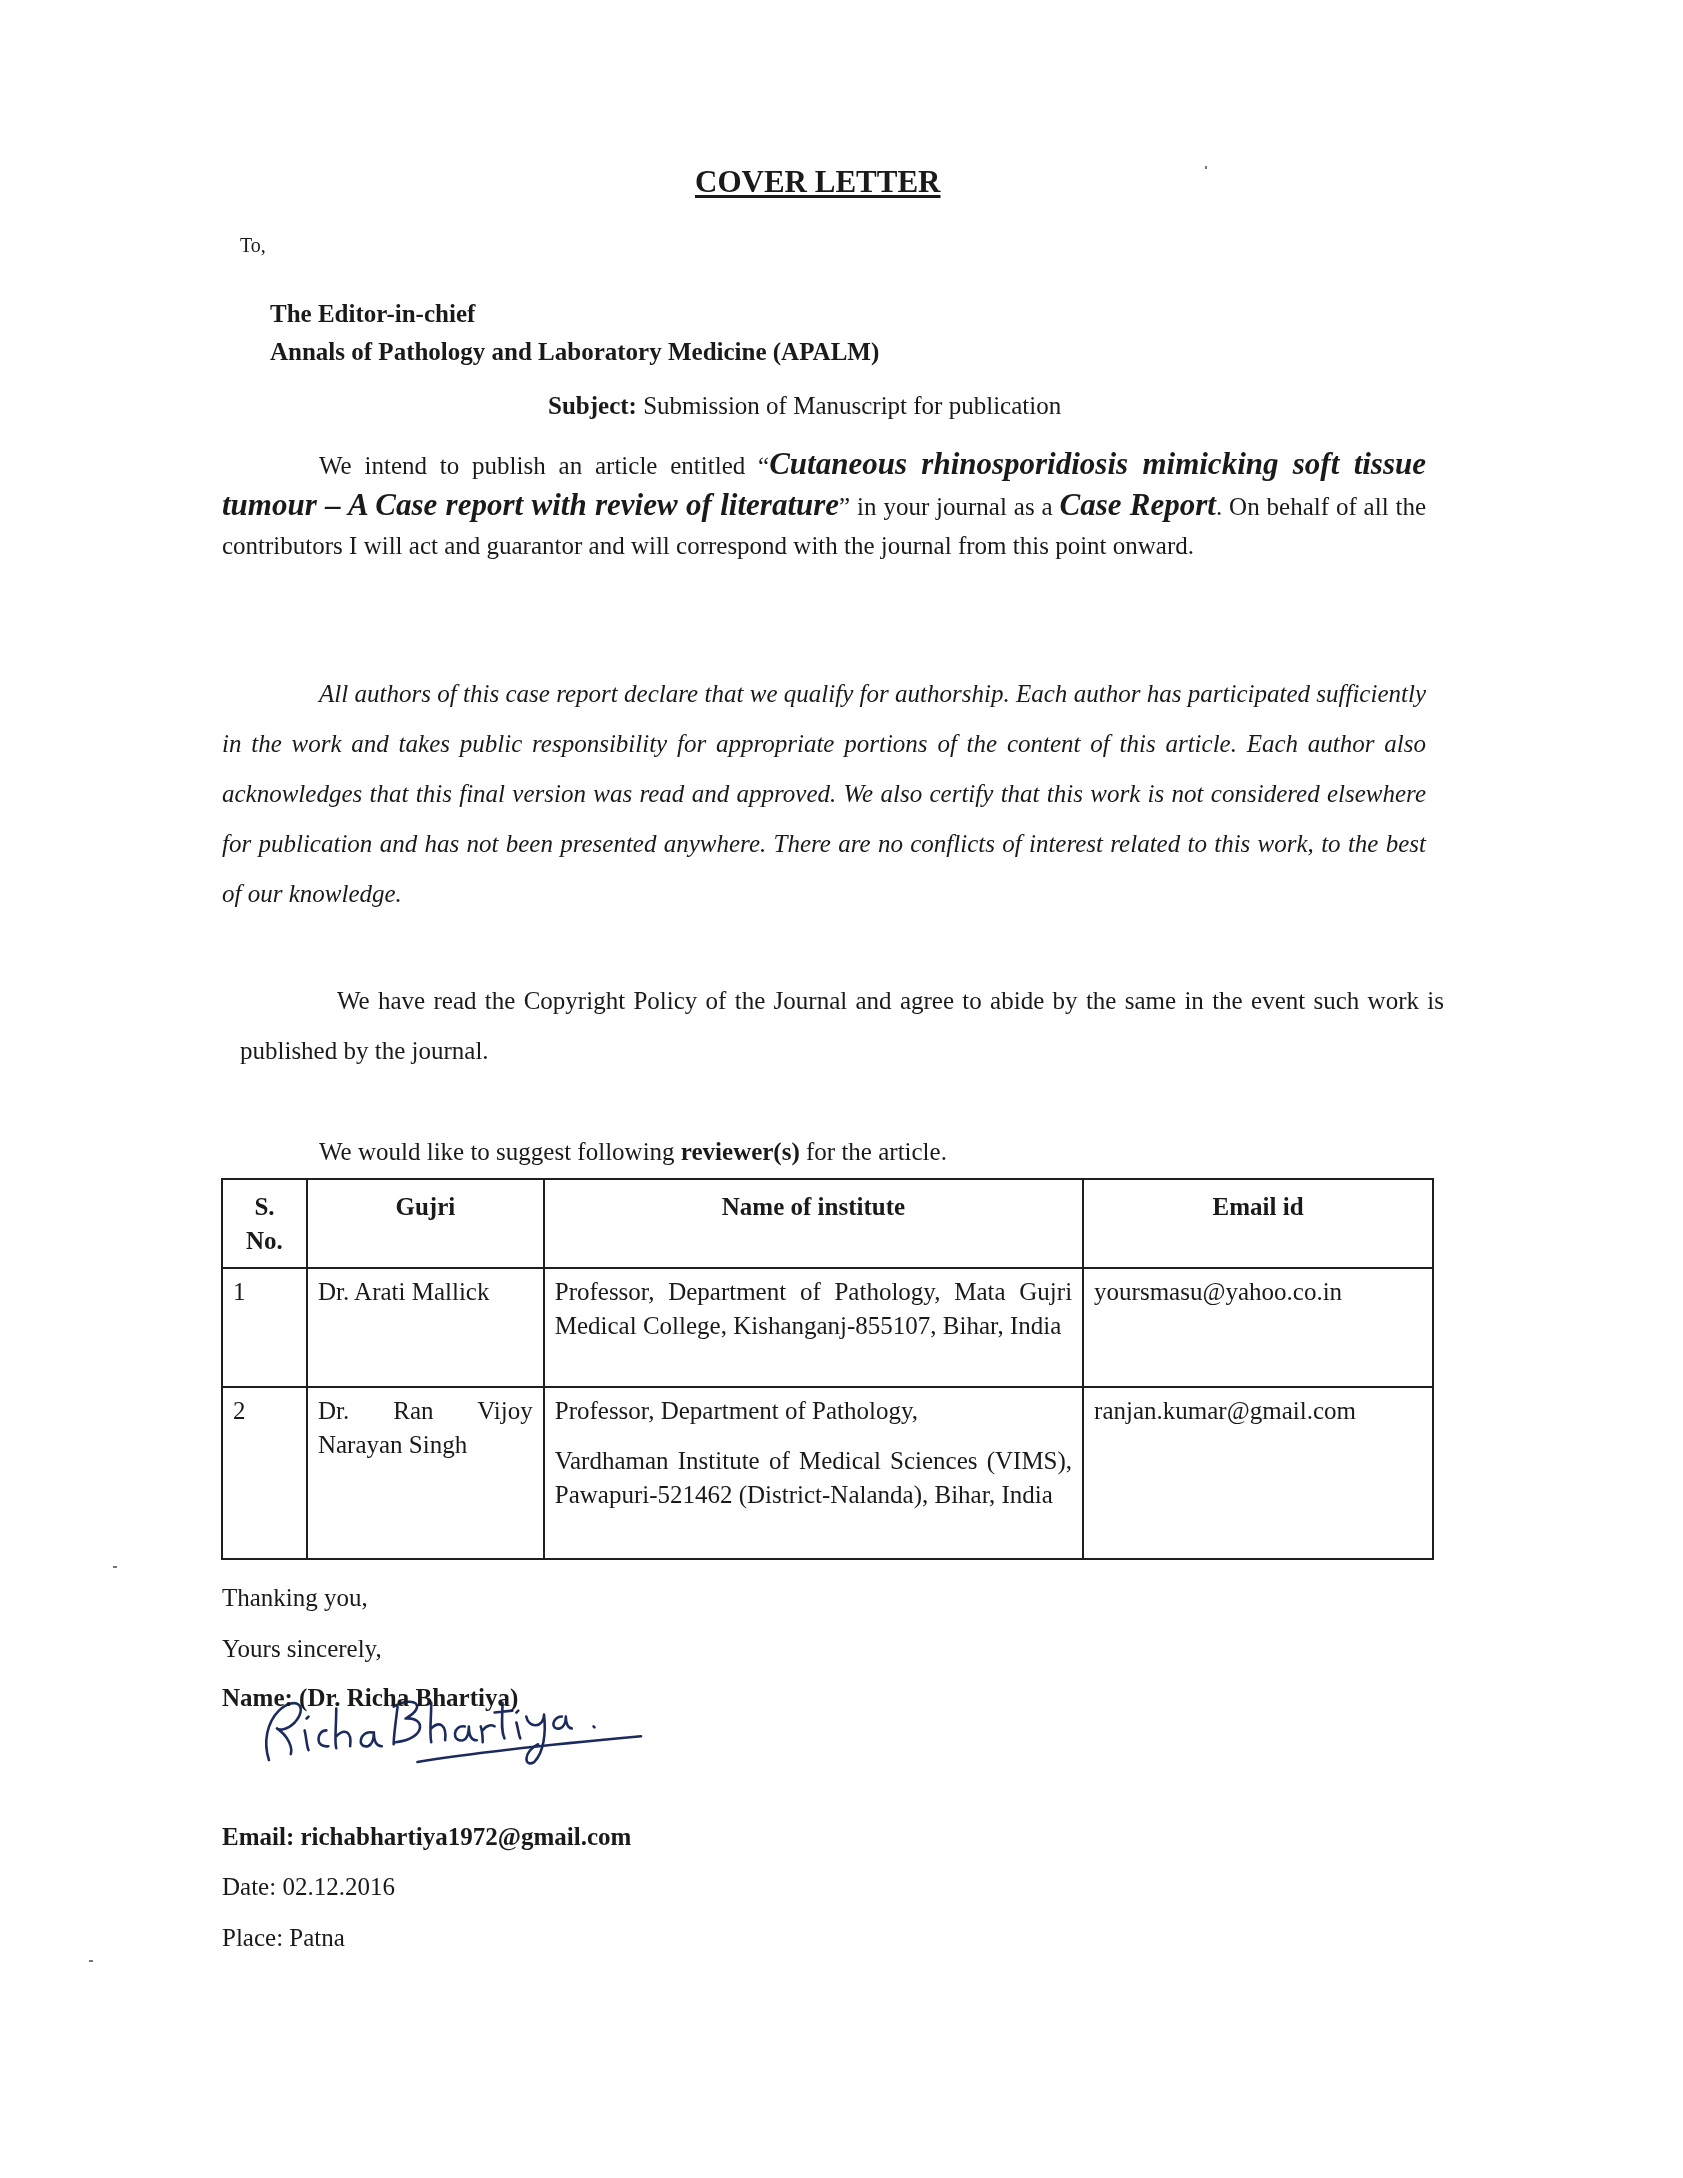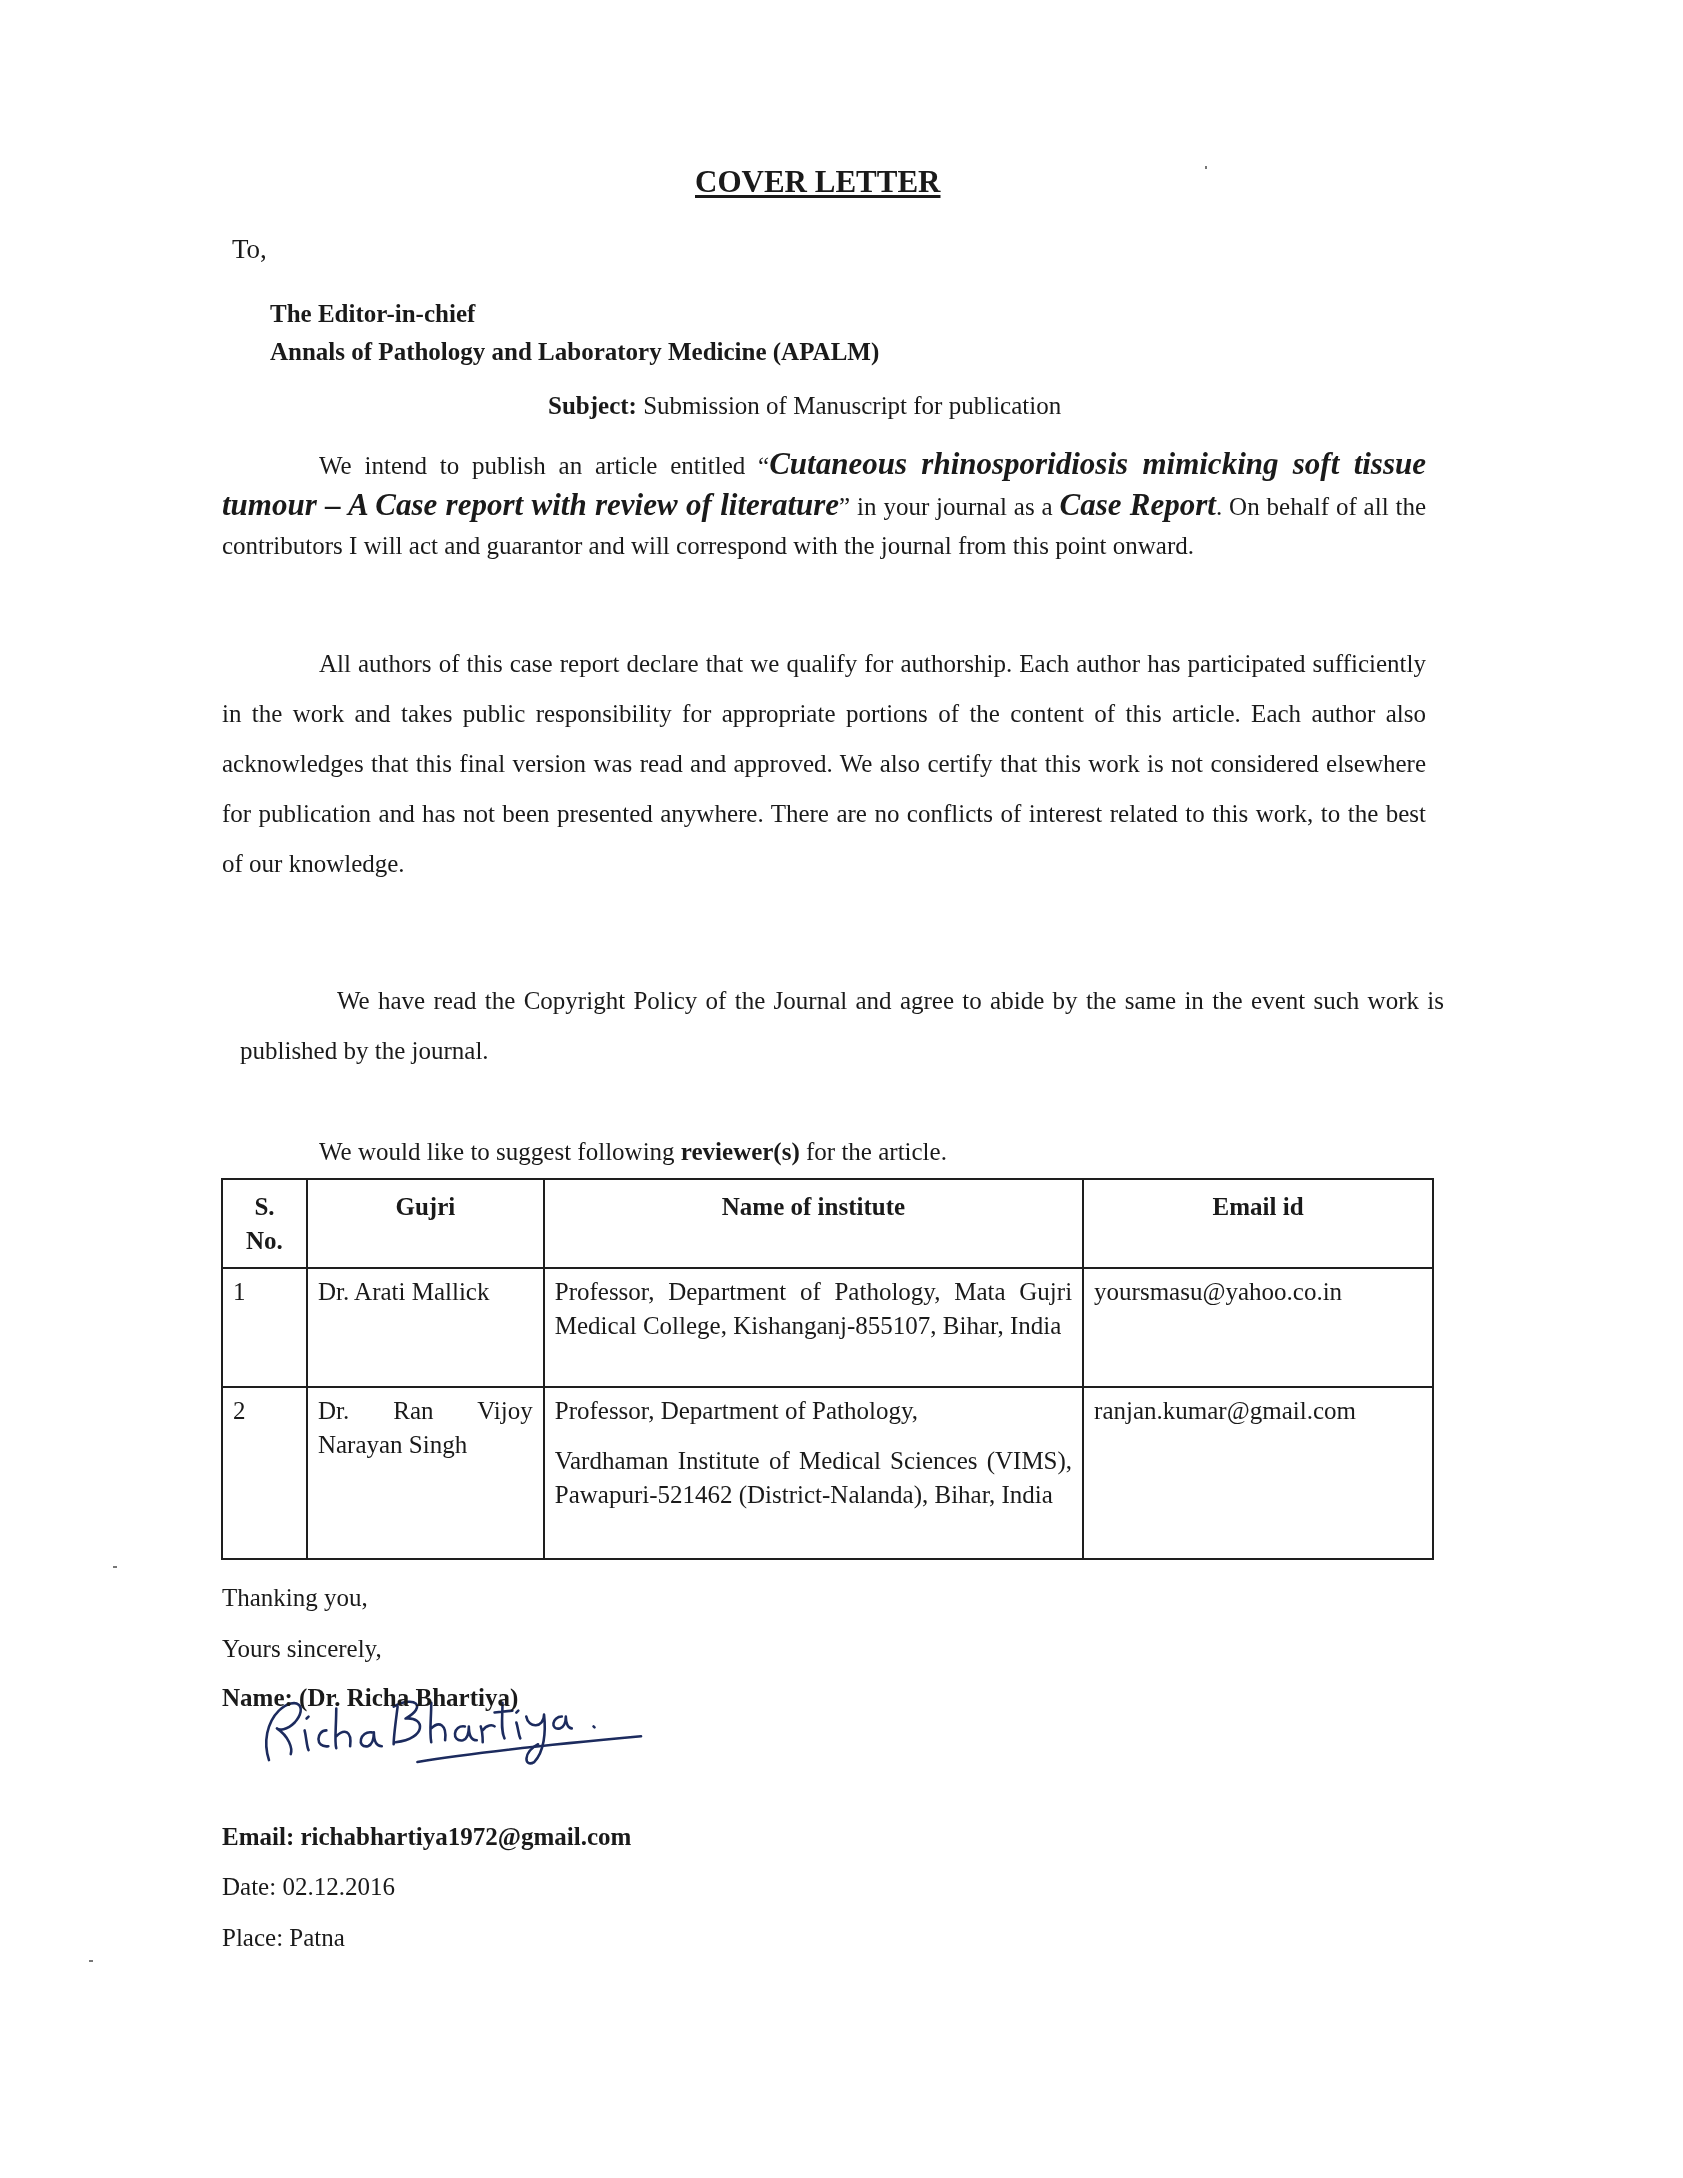--- a/index.html
+++ b/index.html
@@ -6,35 +6,35 @@
     body {
       width: 1683px; height: 2178px; position: relative; overflow: hidden;
       font-family: "Liberation Serif", "DejaVu Serif", serif;
       color: #1a1a1a;
     }
     .abs { position: absolute; white-space: nowrap; }
     .title {
       left: 695px; top: 164px; font-size: 31px; font-weight: bold;
       text-decoration: underline; text-underline-offset: 3px; letter-spacing: 0px;
     }
-    .to { left: 232px; top: 234px; font-size: 27px; }
+    .to { left: 240px; top: 234px; font-size: 20px; }
     .addr { left: 270px; font-size: 25px; font-weight: bold; }
     .addr1 { top: 300px; }
     .addr2 { top: 338px; }
     .subject { left: 520px; top: 392px; font-size: 25px; }
     .subject b { font-weight: bold; margin-left: 28px; }
 
     .para {
       position: absolute; left: 222px; width: 1204px;
       font-size: 25px; text-align: justify; text-align-last: left;
     }
     .para .indent { display: inline-block; width: 97px; }
     .p1 { top: 444px; line-height: 39px; }
     .p1 .bi { font-weight: bold; font-style: italic; font-size: 31px; }
-    .p2 { top: 639px; line-height: 50px; }
+    .p2 { top: 669px; line-height: 50px; font-style: italic; }
     .p3 { top: 976px; line-height: 50px; margin-left: 18px; }
     .p4 { top: 1127px; line-height: 50px; }
     .p4 b { font-weight: bold; }
 
     table.rev {
       position: absolute; left: 221px; top: 1178px;
       border-collapse: collapse; width: 1213px;
       font-size: 25px; line-height: 34px;
     }
     table.rev th, table.rev td {

